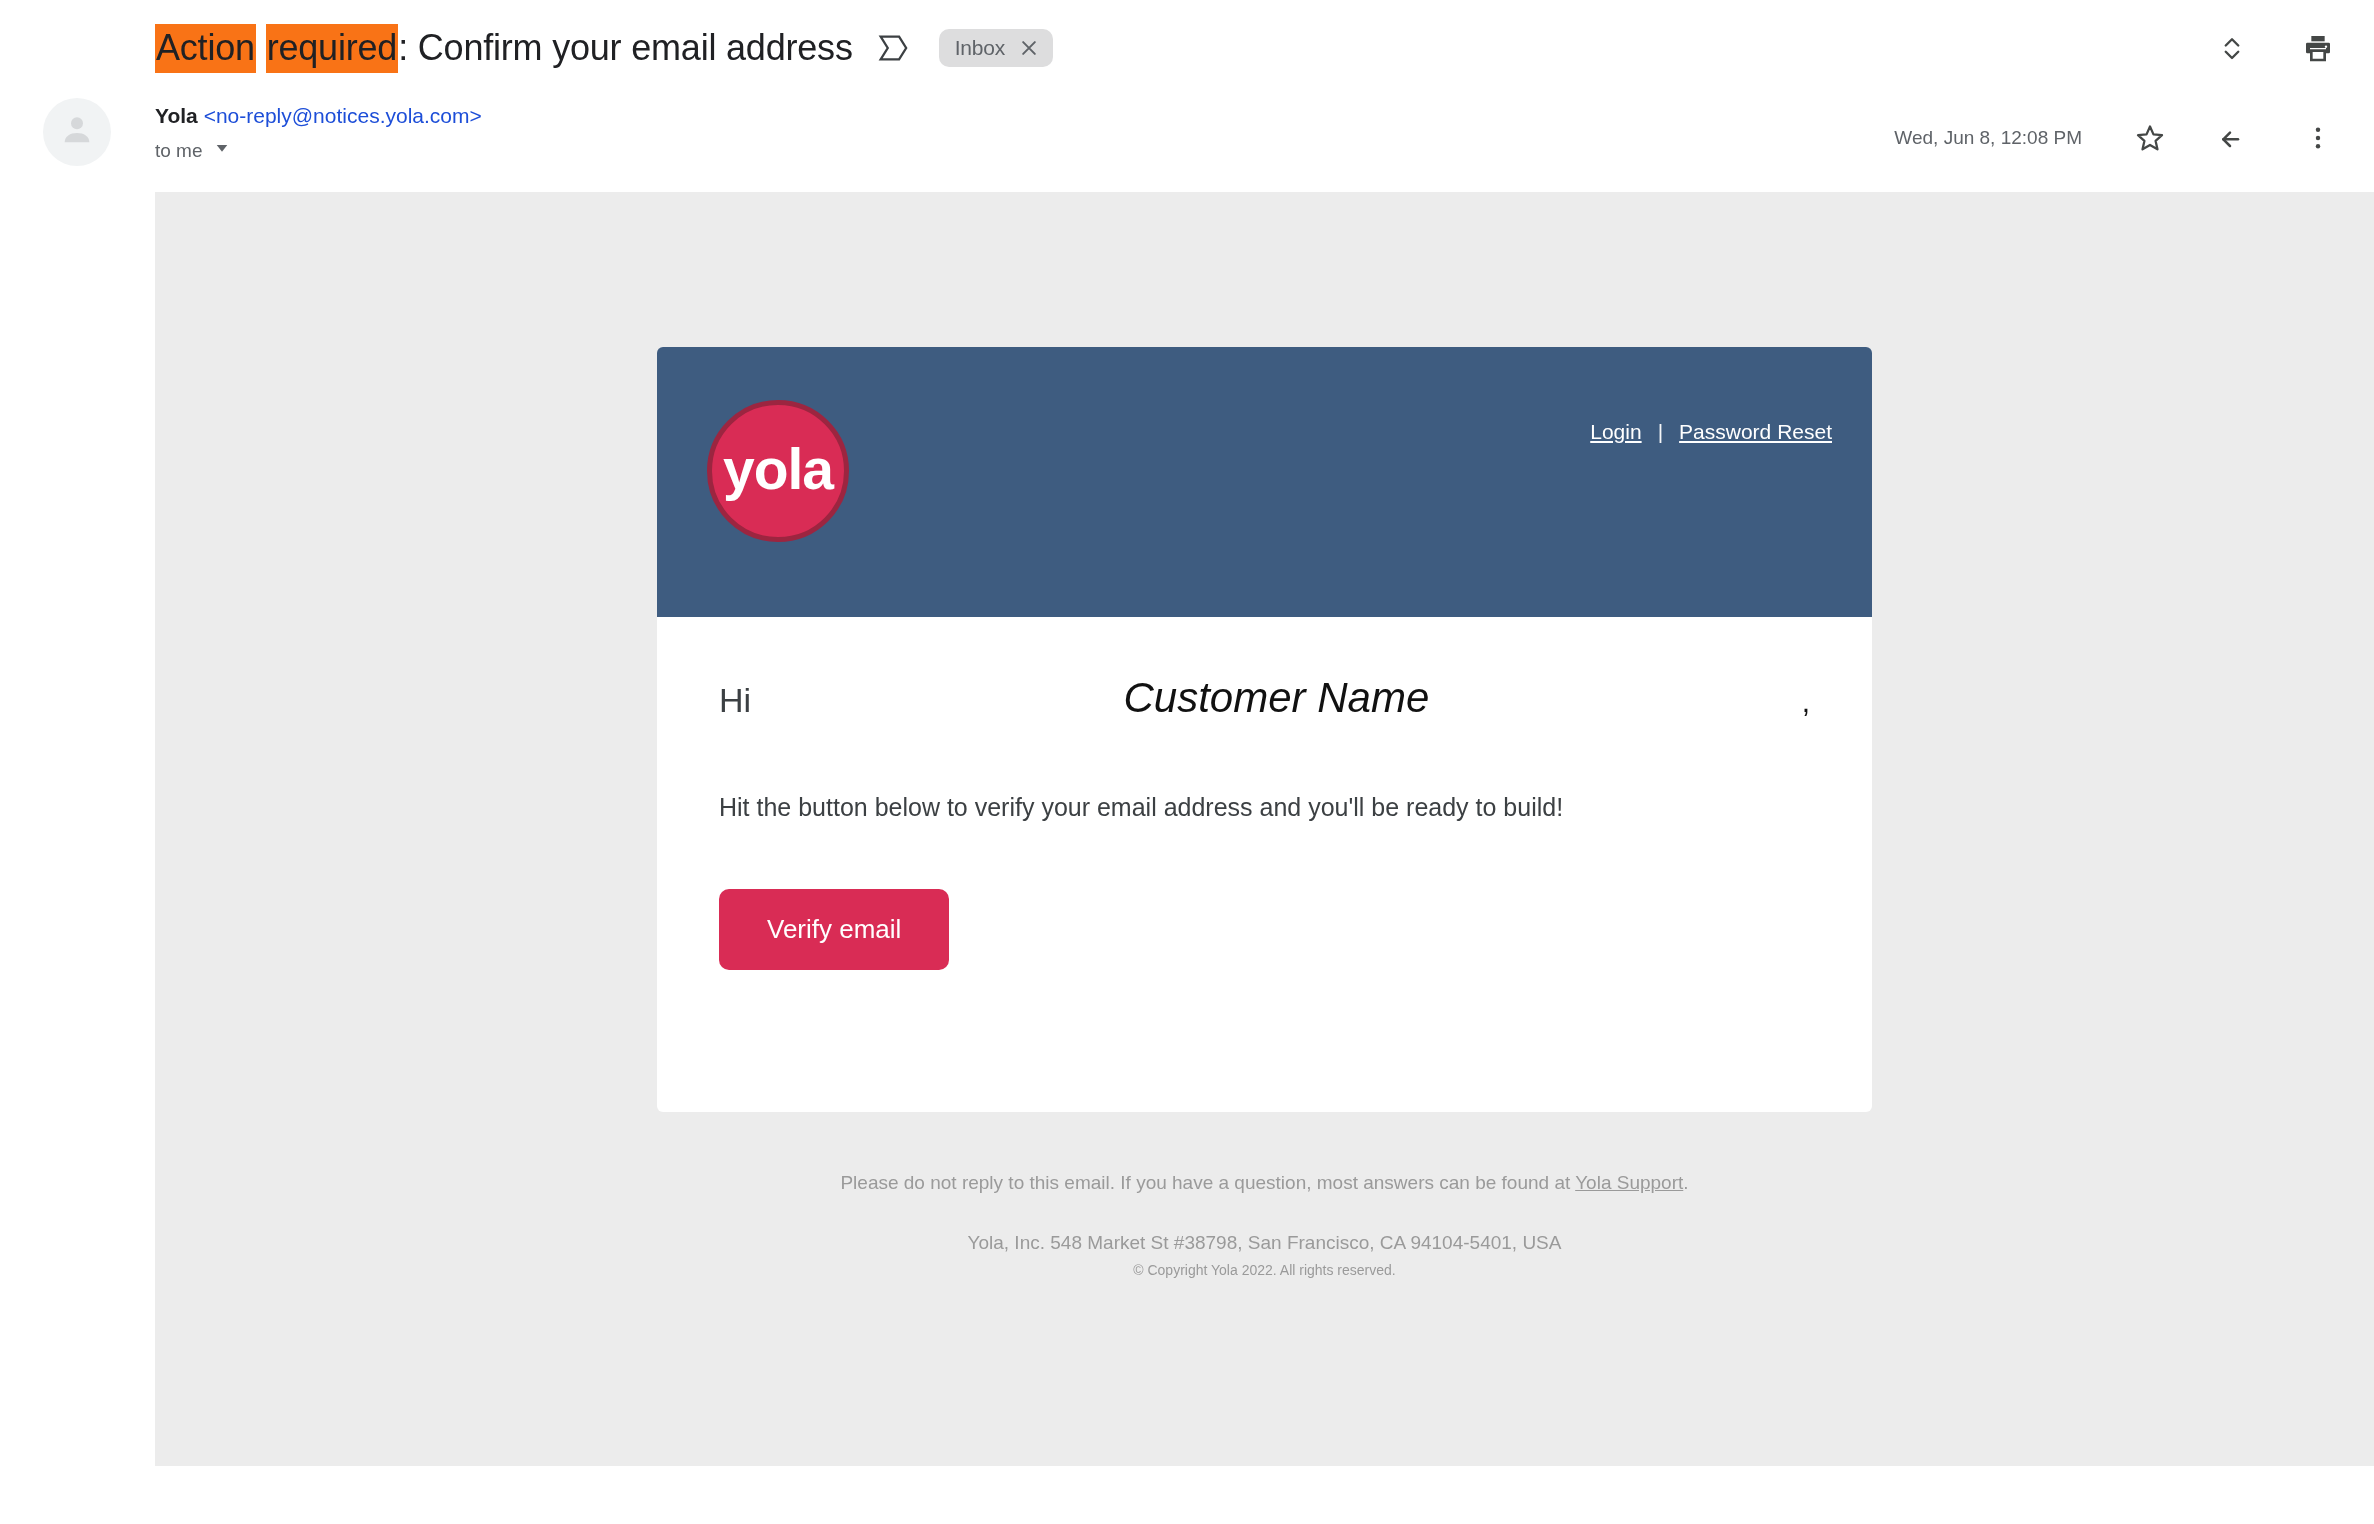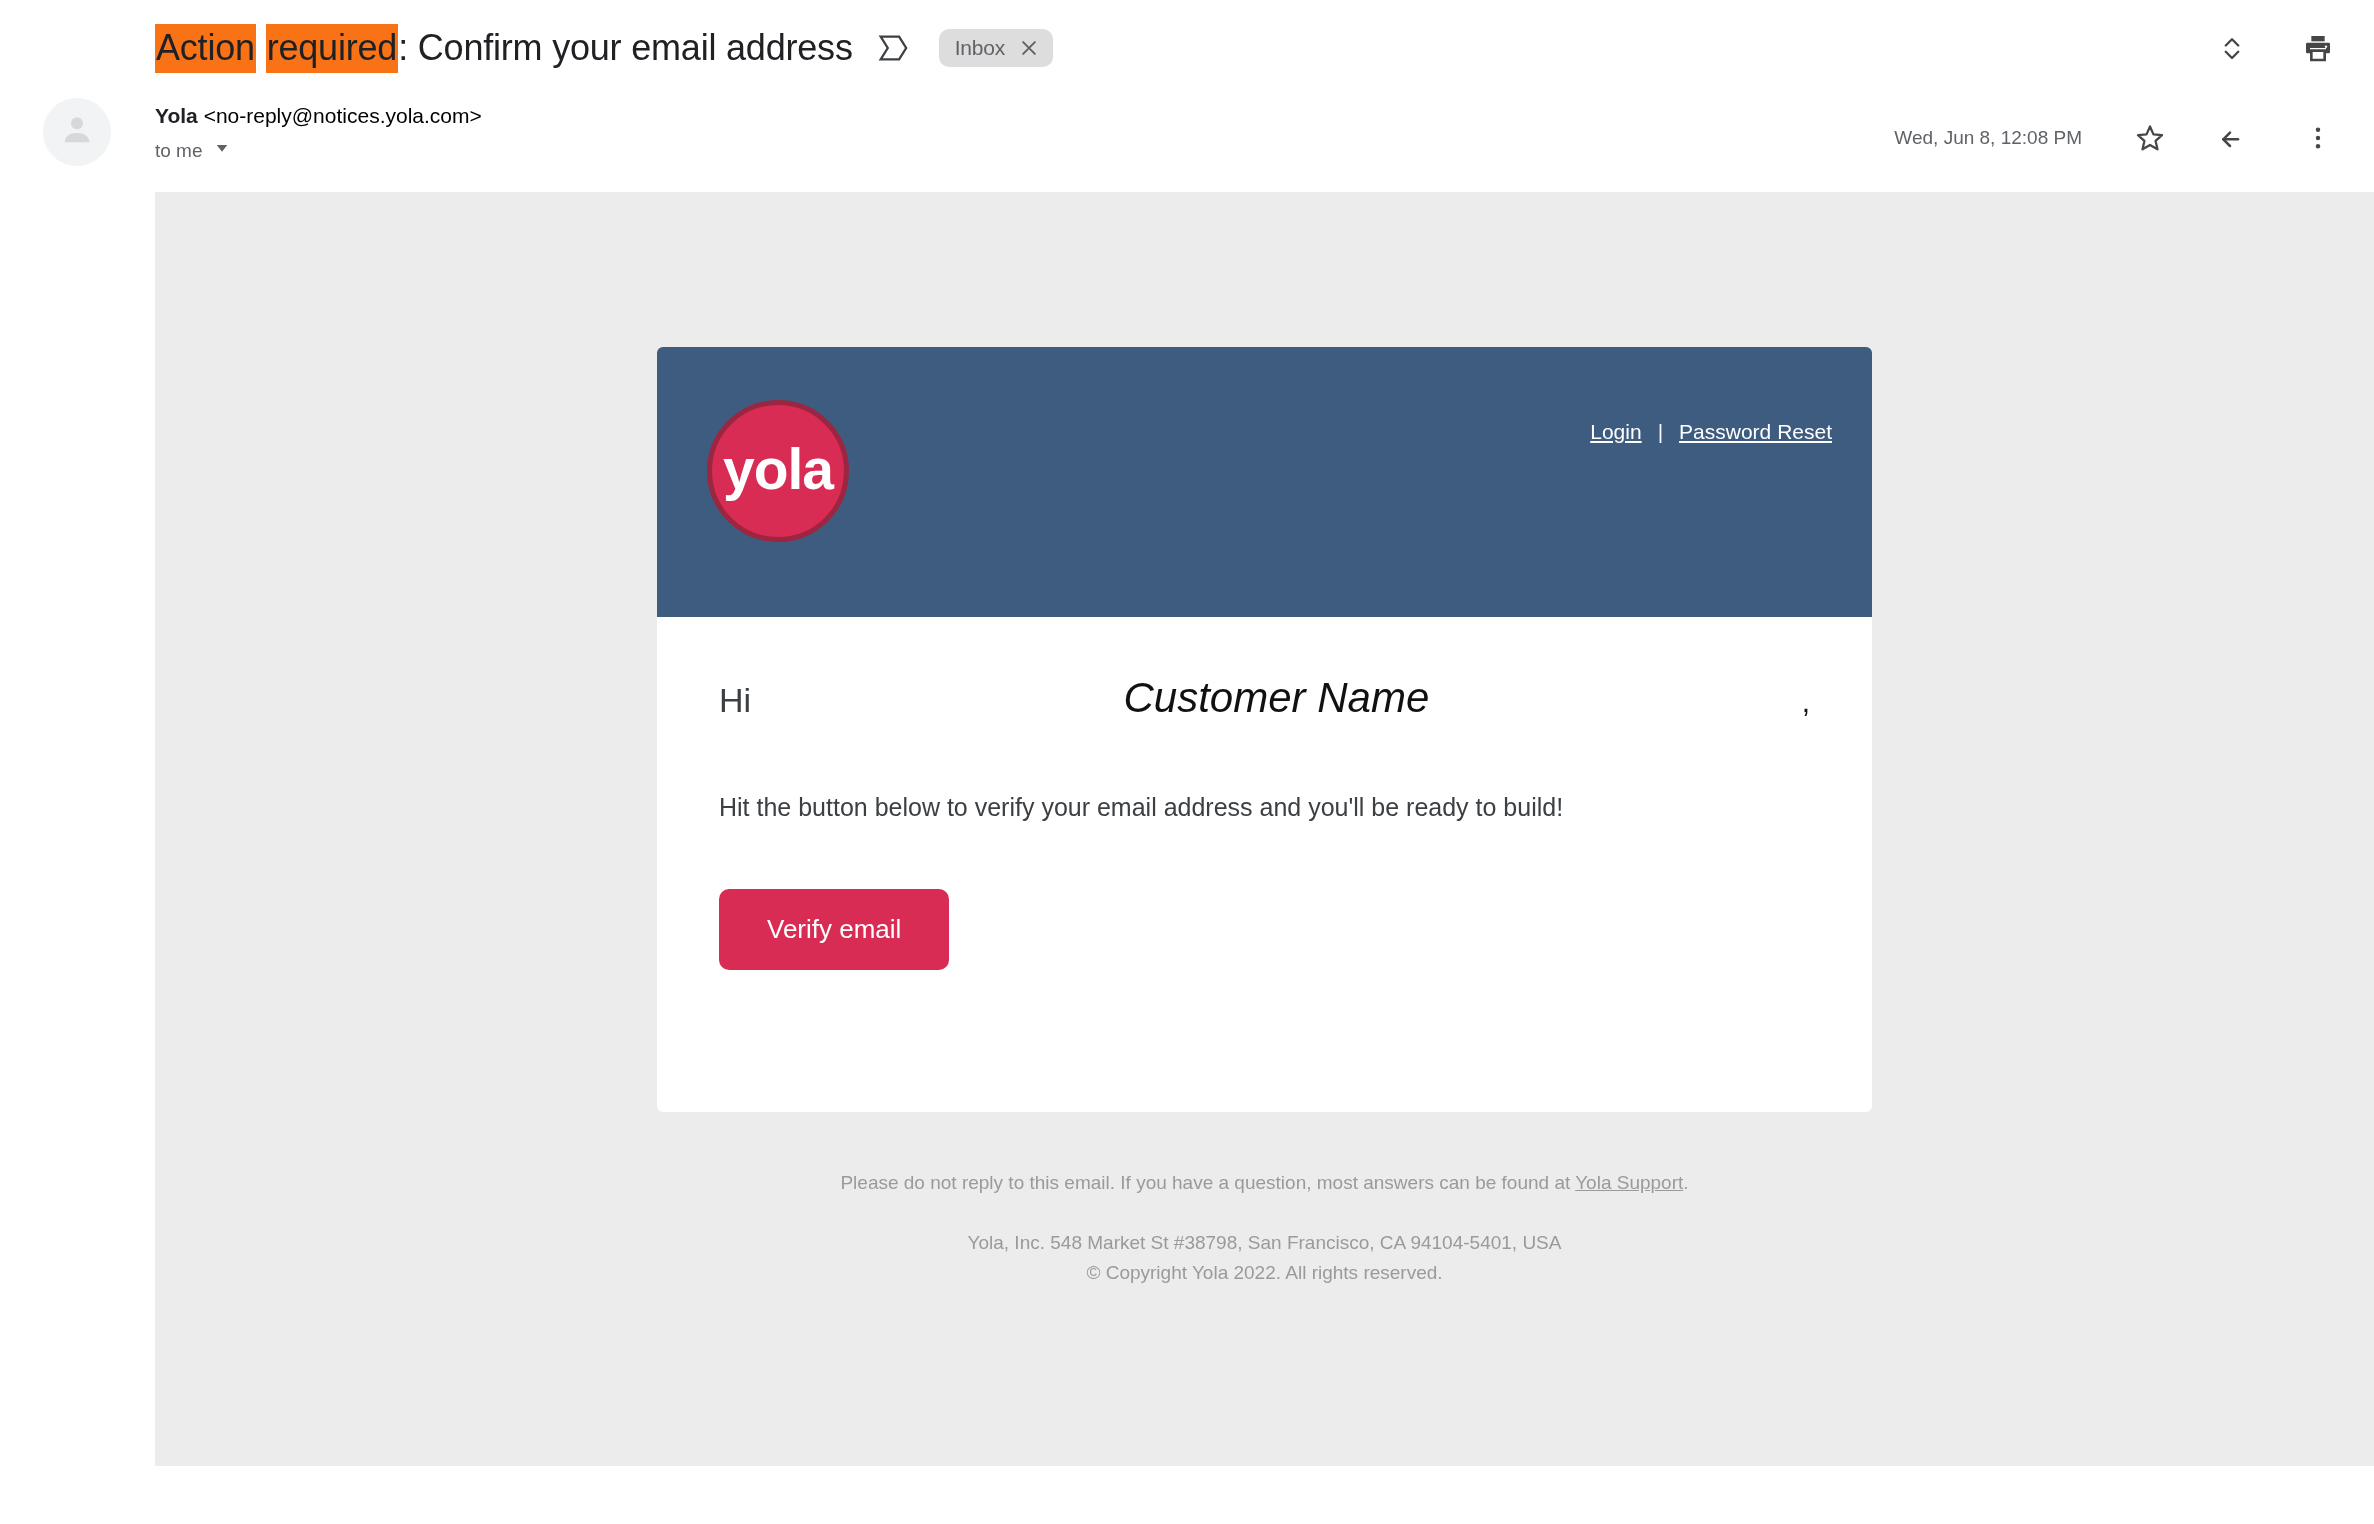--- a/index.html
+++ b/index.html
@@ -93,21 +93,21 @@
     align-items: center; justify-content: center;
   }
   .sender-name-line {
     font-size: 21px;
     line-height: 28px;
     color: #202124;
     padding-top: 6px;
     white-space: nowrap;
   }
   .sender-name { font-weight: bold; }
-  .sender-email { color: #000000; }
+  .sender-email { color: #1d4ed8; }
   .to-line {
     display: flex;
     align-items: center;
     gap: 10px;
     font-size: 19px;
     color: #5f6368;
     margin-top: 9px;
   }
   .meta-right {
     position: absolute;
@@ -236,21 +236,21 @@
     margin: 0 0 38px 0;
   }
   .footer-note a {
     color: #9a9a9a;
   }
   .footer-addr {
     font-size: 19px;
     margin: 0 0 8px 0;
   }
   .footer-copy {
-    font-size: 19px;
+    font-size: 14px;
     margin: 0;
   }
 </style>
 </head>
 <body>
 
 <div class="subject-row">
   <div class="subject-line">
     <span class="hl">Action</span>
     <span class="subject-rest">&nbsp;</span>

